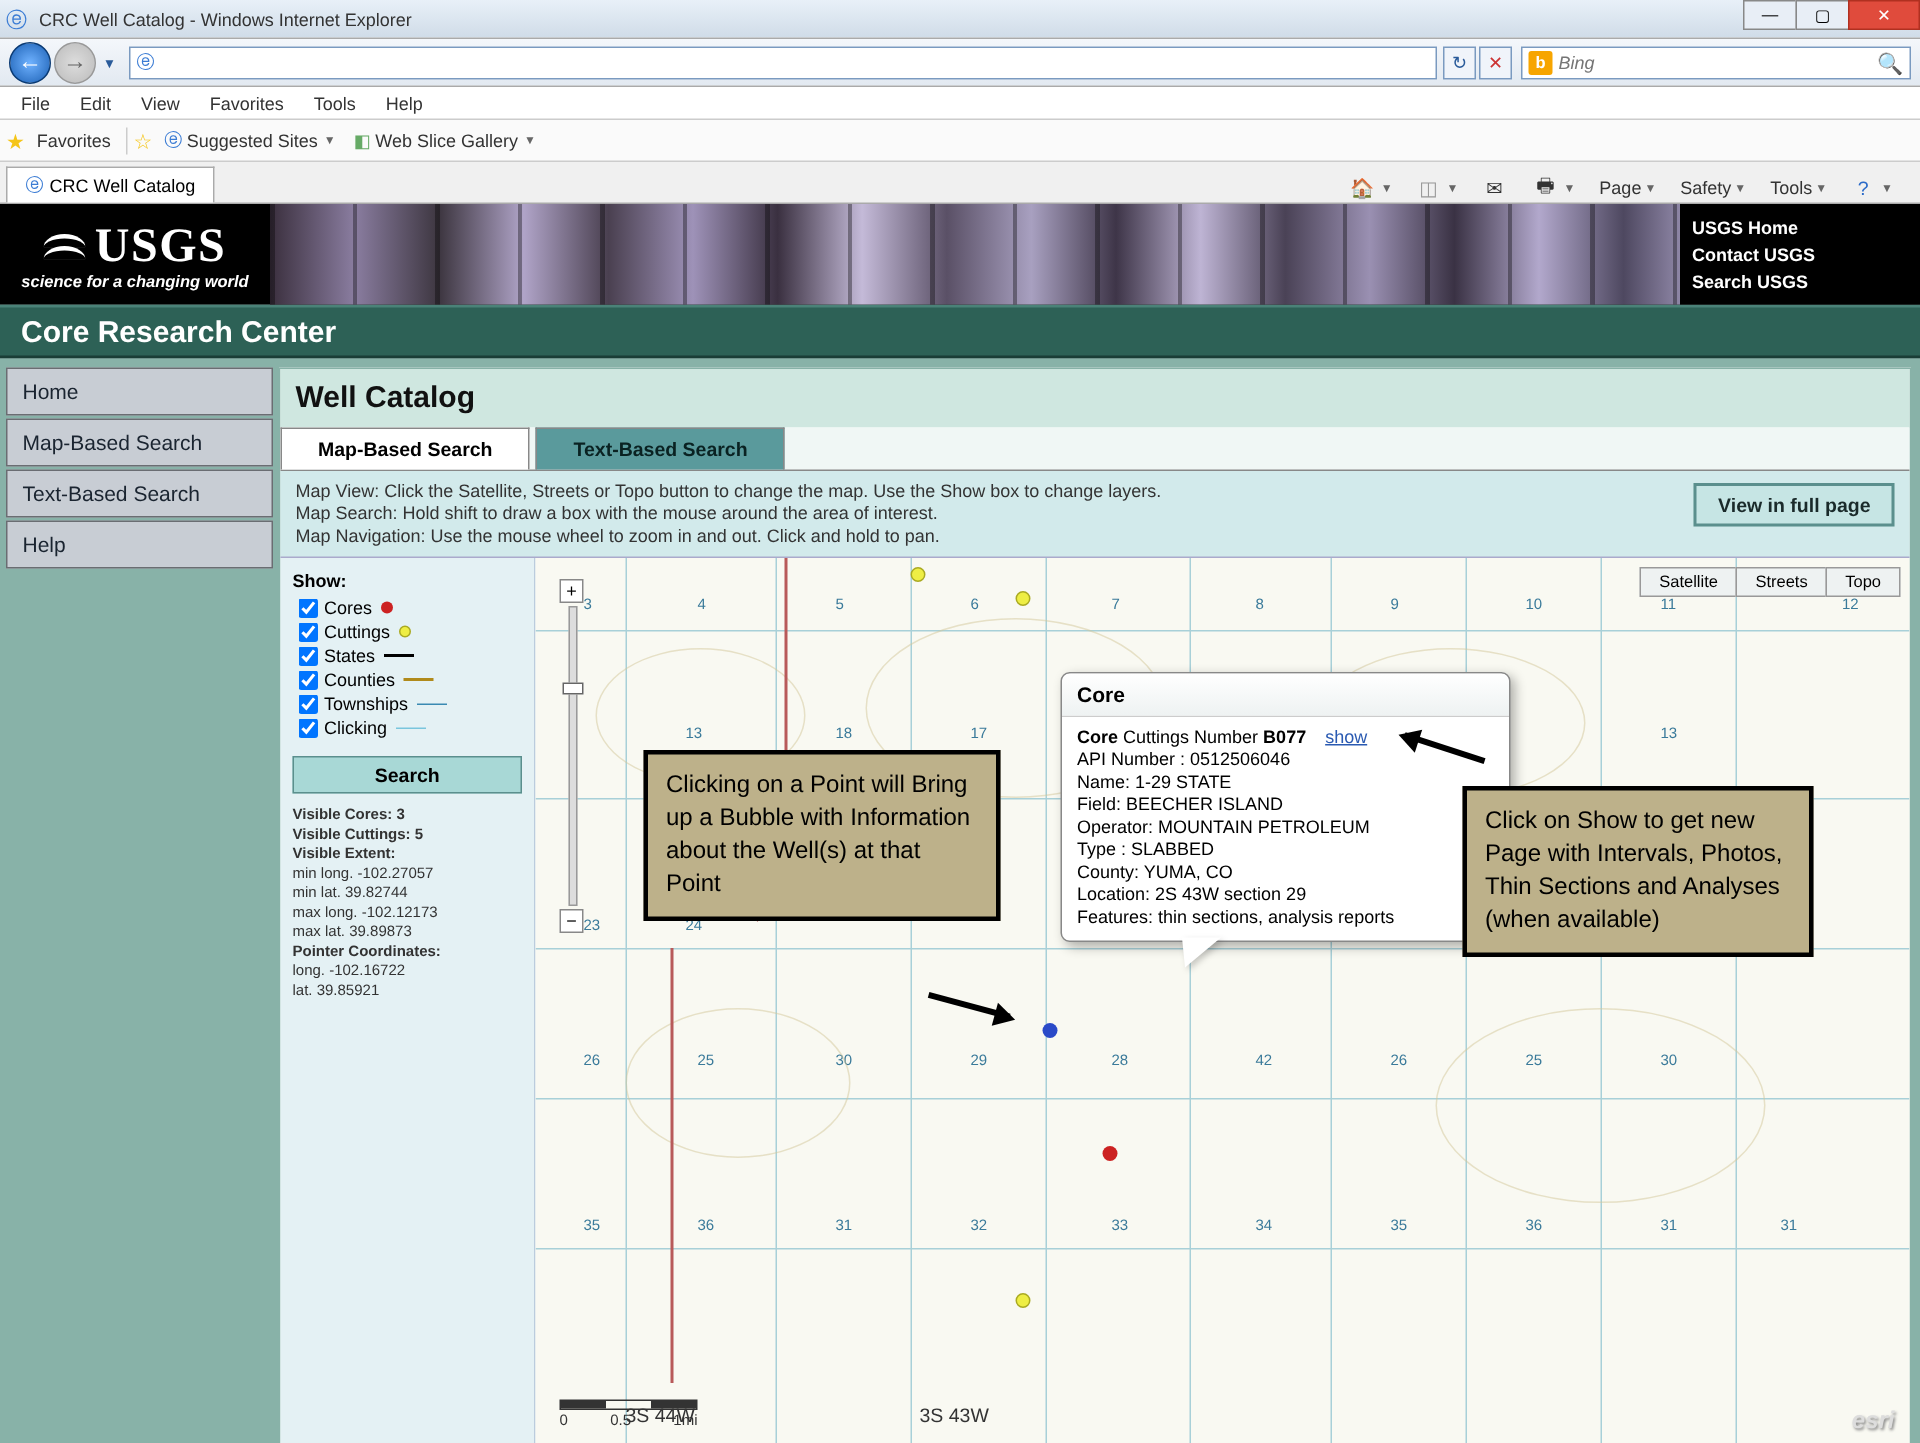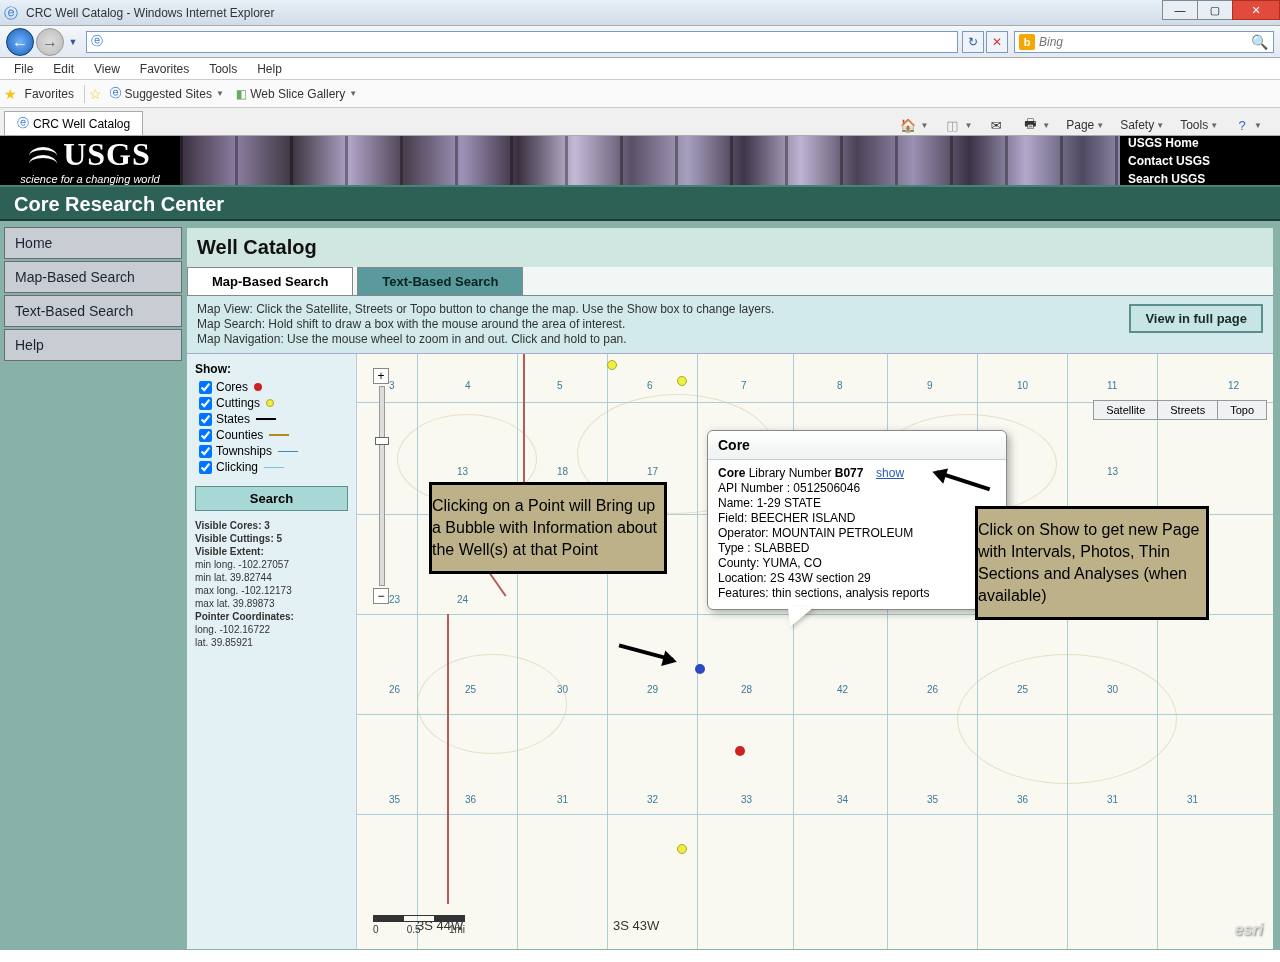--- a/index.html
+++ b/index.html
@@ -37,27 +37,27 @@
 
 .tab-bar { height: 28px; display: flex; align-items: flex-end; padding: 0 4px; border-bottom: 1px solid #aaa; background: #f0f0f0; }
 .page-tab { height: 24px; padding: 3px 12px; background: #fff; border: 1px solid #aaa; border-bottom: none; display: flex; align-items: center; font-size: 12px; }
 .page-tab .ie-icon { margin-right: 4px; color: #3b7cd4; }
 .tab-toolbar { margin-left: auto; display: flex; align-items: center; gap: 4px; padding-right: 8px; }
 .tab-toolbar .tool { padding: 2px 6px; font-size: 12px; color: #333; display:flex;align-items:center; }
 .tab-toolbar .dropdown-arrow{font-size:8px;margin-left:2px;color:#666;}
 .tab-toolbar .ticon{width:16px;height:16px;display:inline-flex;align-items:center;justify-content:center;font-size:13px;margin-right:2px;}
 
 
-.usgs-header { height: 49px; background: #000; display: flex; align-items: stretch; position: relative; }
+.usgs-header { height: 67px; background: #000; display: flex; align-items: stretch; position: relative; }
 .usgs-logo { width: 180px; display:flex;flex-direction:column;align-items:center;justify-content:center;color:#fff; }
 .usgs-logo .big { font-family: Georgia, serif; font-weight: bold; font-size: 32px; letter-spacing: 1px; display:flex;align-items:center; }
 .usgs-logo .wave{display:inline-block;width:28px;height:24px;margin-right:6px;position:relative;}
 .usgs-logo .wave::before{content:"";position:absolute;left:0;top:4px;width:28px;height:6px;border-top:3px solid #fff;border-radius:50% 50% 0 0 / 100% 100% 0 0;}
 .usgs-logo .wave::after{content:"";position:absolute;left:0;top:12px;width:28px;height:6px;border-top:3px solid #fff;border-radius:50% 50% 0 0 / 100% 100% 0 0;}
-.usgs-logo .tag { font-style: italic; font-size: 11px; font-weight: normal; }
+.usgs-logo .tag { font-style: italic; font-size: 11px; font-weight: bold; }
 .rock-banner { flex: 1; background: linear-gradient(90deg, #3a2f3d 0%, #8a7da0 6%, #3d3640 12%, #b0a4c8 18%, #4a4050 24%, #9e92b8 30%, #3a3040 36%, #c4bad8 42%, #5a5066 48%, #a8a0c0 54%, #3e3548 60%, #beb4d4 66%, #4a4256 72%, #9a90b2 78%, #3a3244 84%, #b2a8cc 90%, #4e4860 96%, #8e86a6 100%); position: relative; }
 .rock-banner::before{content:"";position:absolute;inset:0;background:repeating-linear-gradient(90deg,rgba(0,0,0,0.35) 0 3px,transparent 3px 55px);}
 .usgs-links { width: 160px; background: #000; display:flex;flex-direction:column;justify-content:center;padding:4px 8px; }
 .usgs-links a { color: #fff; font-size: 12px; line-height: 18px; font-weight: bold; }
 
 .crc-bar { height: 36px; background: #2d6156; color: #fff; font-size: 20px; font-weight: bold; padding: 6px 14px; border-top:2px solid #4a8278;border-bottom:2px solid #1a3d36; }
 
 
 .main { display: flex; height: 729px; background: #88b2a8; }
 .sidebar { width: 186px; padding: 6px 0 0 0; }
@@ -89,21 +89,21 @@
 .status { font-size: 10px; color: #333; line-height: 13px; margin-top: 4px; }
 .status b{font-weight:bold;}
 
 .map-canvas { flex: 1; position: relative; background: #f9f9f2; overflow: hidden; }
 .map-grid{position:absolute;inset:0;}
 .map-grid .v{position:absolute;top:0;bottom:0;width:1px;background:#a8d0d8;}
 .map-grid .h{position:absolute;left:0;right:0;height:1px;background:#a8d0d8;}
 .map-label{position:absolute;font-size:10px;color:#3a7a9a;}
 .contour{position:absolute;border:1px solid #d4c89a;border-radius:50%;opacity:0.5;}
 .road{position:absolute;background:#b85a5a;}
-.map-controls { position: absolute; top: 6px; right: 6px; display: flex; margin-top: 40px; }
+.map-controls { position: absolute; top: 6px; right: 6px; display: flex; }
 .map-controls .mc { background: #eef2f2; border: 1px solid #999; padding: 3px 12px; font-size: 11px; margin-left: -1px; }
 .zoom-slider{position:absolute;left:16px;top:14px;width:18px;height:240px;}
 .zoom-slider .plus,.zoom-slider .minus{width:16px;height:16px;border:1px solid #888;background:#fff;font-size:12px;text-align:center;line-height:14px;}
 .zoom-slider .track{width:6px;height:200px;background:#ddd;border:1px solid #999;margin:2px auto;position:relative;}
 .zoom-slider .thumb{position:absolute;left:-5px;top:50px;width:14px;height:8px;background:#fff;border:1px solid #666;}
 .scale-bar{position:absolute;left:16px;bottom:14px;font-size:10px;color:#333;}
 .scale-bar .bar{display:flex;border:1px solid #333;}
 .scale-bar .seg{width:30px;height:5px;}
 .scale-bar .seg:nth-child(odd){background:#333;}
 .scale-bar .ticks{display:flex;justify-content:space-between;width:92px;margin-top:2px;}
@@ -116,21 +116,21 @@
 .marker.blue{background:#2a4ac8;}
 
 
 .popup { position: absolute; left: 350px; top: 76px; width: 300px; background: #fff; border: 1px solid #888; border-radius: 6px; box-shadow: 3px 3px 8px rgba(0,0,0,0.3); padding: 8px 10px; font-size: 12px; }
 .popup .hdr { font-weight: bold; font-size: 14px; border-bottom: 1px solid #ccc; padding-bottom: 4px; margin-bottom: 6px;background:linear-gradient(#fff,#eef2f2);margin:-8px -10px 6px -10px;padding:6px 10px;border-radius:6px 6px 0 0; }
 .popup .line { line-height: 15px; }
 .popup .show-link{color:#2a5ab2;text-decoration:underline;margin-left:6px;}
 .popup .tail{position:absolute;left:80px;bottom:-18px;width:0;height:0;border-left:2px solid transparent;border-right:24px solid transparent;border-top:20px solid #fff;filter:drop-shadow(2px 2px 2px rgba(0,0,0,0.2));}
 
 
-.callout { position: absolute; background: #bdb18a; border: 3px solid #000; padding: 10px 0; font-size: 16px; line-height: 22px; color: #000; }
+.callout { position: absolute; background: #bdb18a; border: 3px solid #000; padding: 10px 12px; font-size: 16px; line-height: 22px; color: #000; }
 .arrow{position:absolute;width:0;height:0;}
 .arrow.ar1{left:306px;top:298px;border-left:14px solid #000;border-top:8px solid transparent;border-bottom:8px solid transparent;transform:rotate(15deg);}
 .arrow.ar1::before{content:"";position:absolute;left:-60px;top:-3px;width:56px;height:4px;background:#000;}
 .arrow.ar2{left:575px;top:112px;border-right:14px solid #000;border-top:8px solid transparent;border-bottom:8px solid transparent;transform:rotate(18deg);}
 .arrow.ar2::after{content:"";position:absolute;right:-60px;top:-3px;width:56px;height:4px;background:#000;}
 </style>
 </head>
 <body>
 
 <div class="window-titlebar">
@@ -414,21 +414,21 @@
               <span>0.5</span>
               <span>1mi</span>
             </div>
         </div>
         <div class="twp-label" style="left:60px">3S 44W</div>
         <div class="twp-label" style="left:256px">3S 43W</div>
         <div class="esri-logo">esri</div>
 
         <div class="popup">
           <div class="hdr">Core</div>
-          <div class="line"><b>Core</b> <span>Library Number</span> <b>B077</b> &nbsp;<a class="show-link">show</a></div>
+          <div class="line"><b>Core</b> <span>Cuttings Number</span> <b>B077</b> &nbsp;<a class="show-link">show</a></div>
           <div class="line">API Number : 0512506046</div>
           <div class="line">Name: 1-29 STATE</div>
           <div class="line">Field: BEECHER ISLAND</div>
           <div class="line">Operator: MOUNTAIN PETROLEUM</div>
           <div class="line">Type : SLABBED</div>
           <div class="line">County: YUMA, CO</div>
           <div class="line">Location: 2S 43W section 29</div>
           <div class="line">Features: thin sections, analysis reports</div>
           <div class="tail"></div>
         </div>

